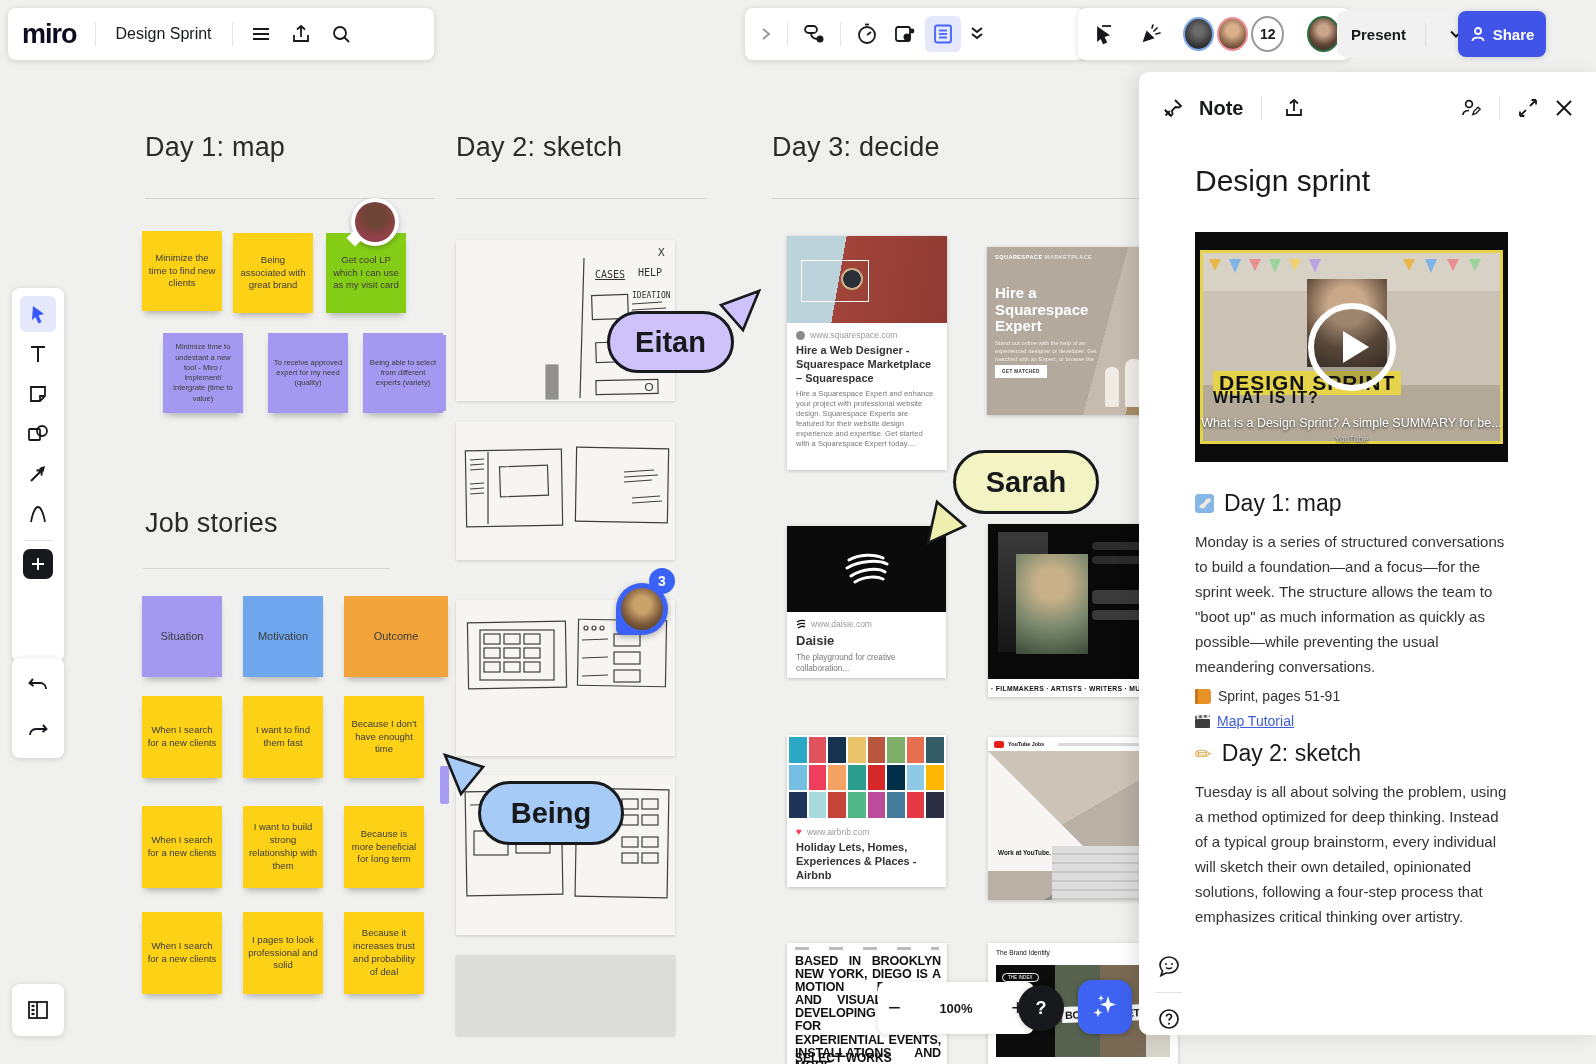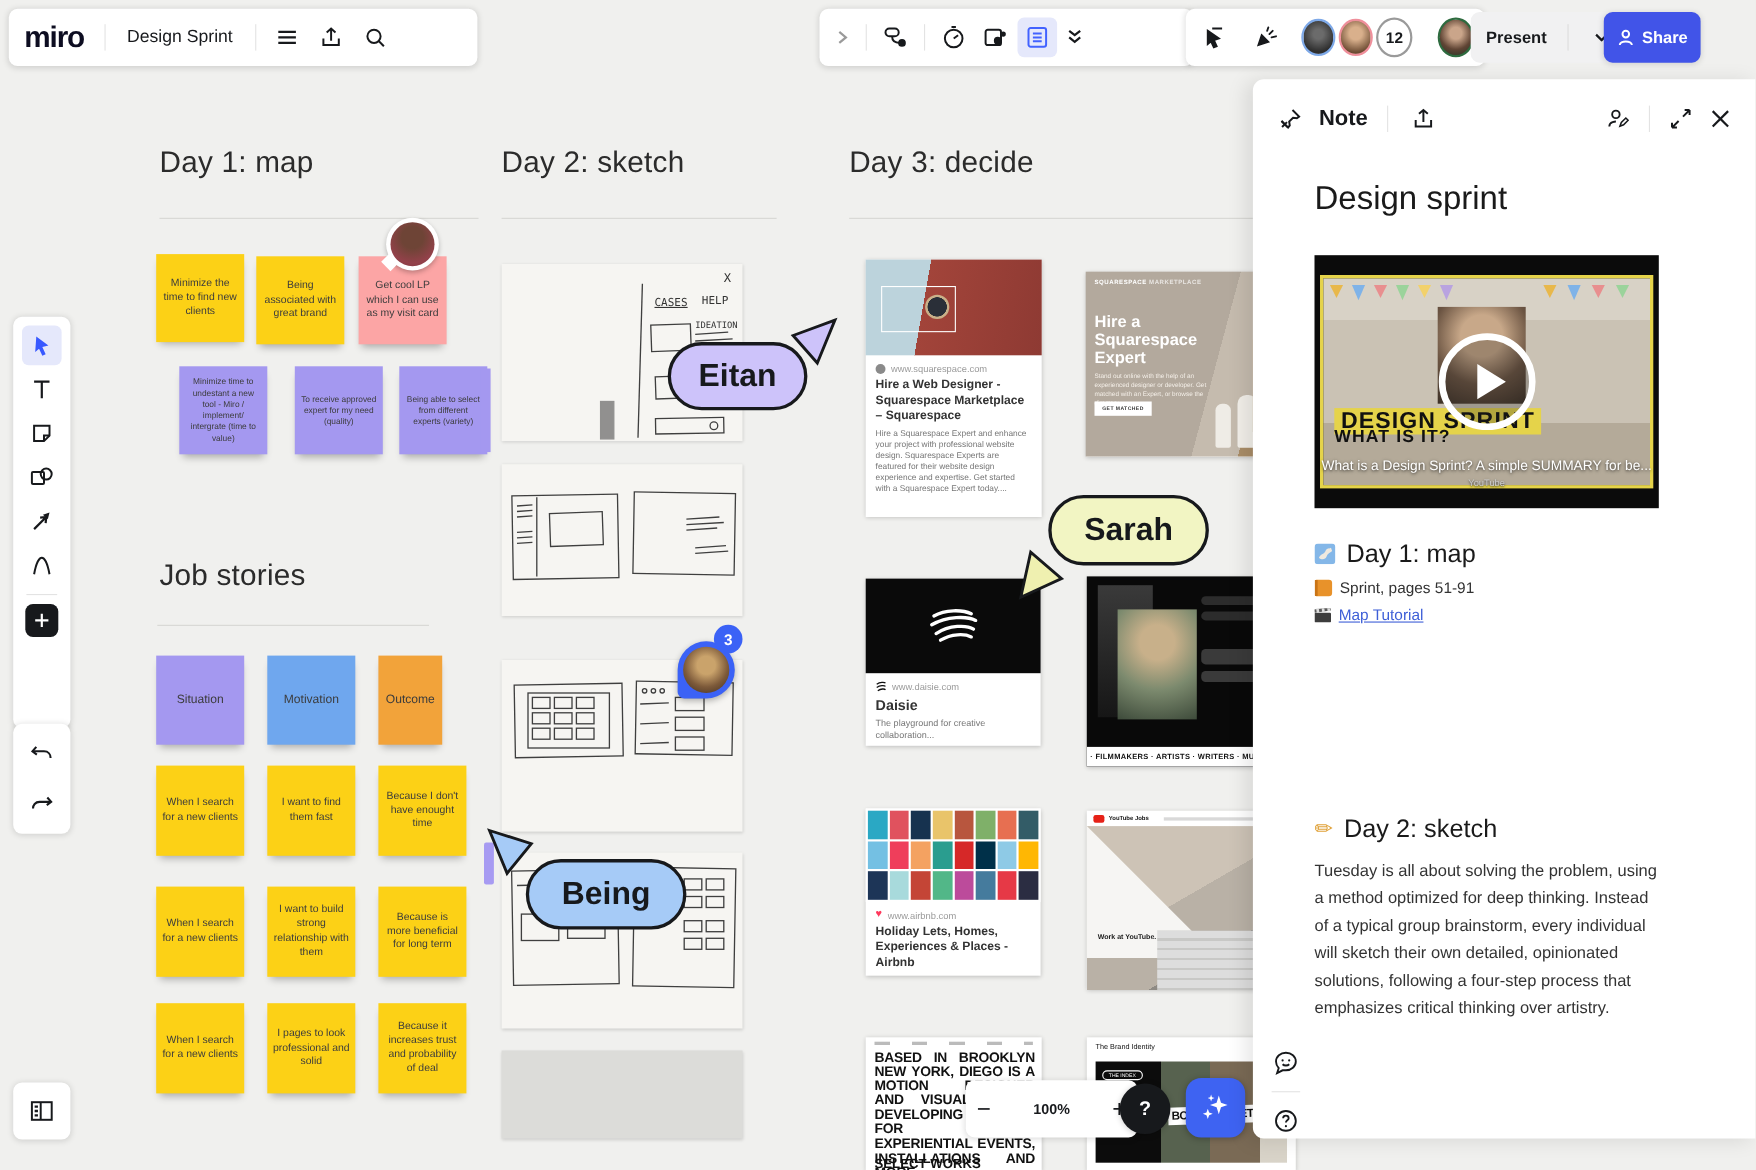--- a/index.html
+++ b/index.html
@@ -44,34 +44,34 @@
   <div class="fline" style="left:145px;top:198px;width:290px"></div>
   <div class="ttl" style="left:456px;top:132px">Day 2: sketch</div>
   <div class="fline" style="left:456px;top:198px;width:250px"></div>
   <div class="ttl" style="left:772px;top:132px">Day 3: decide</div>
   <div class="fline" style="left:772px;top:198px;width:367px"></div>
   <div class="ttl" style="left:145px;top:508px">Job stories</div>
   <div class="fline" style="left:143px;top:568px;width:247px"></div>
 
   <div class="note" style="left:142px;top:231px;width:80px;height:80px;background:#fcd116">Minimize the time to find new clients</div>
   <div class="note" style="left:233px;top:233px;width:80px;height:80px;background:#fcd116">Being associated with great brand</div>
-  <div class="note" style="left:326px;top:233px;width:80px;height:80px;background:#fca5a5">Get cool LP which I can use as my visit card</div>
+  <div class="note" style="left:326px;top:233px;width:80px;height:80px;background:#84cc16">Get cool LP which I can use as my visit card</div>
 
   <div class="abs" style="left:351px;top:198px;width:48px;height:48px;background:#fff;border-radius:50%;box-shadow:0 2px 5px rgba(0,0,0,.25);z-index:5">
     <div class="abs" style="left:-2px;bottom:2px;width:12px;height:12px;background:#fff;transform:rotate(45deg)"></div>
     <div class="avatar abs" style="left:4px;top:4px;width:40px;height:40px;background:radial-gradient(circle at 50% 35%,#6e4436 30%,#93414a 70%,#7e3742)"></div>
   </div>
 
   <div class="note" style="left:163px;top:333px;width:80px;height:80px;background:#a498f0;font-size:7.6px">Minimize time to undestant a new tool - Miro / implement/ intergrate (time to value)</div>
   <div class="note" style="left:268px;top:333px;width:80px;height:80px;background:#a498f0;font-size:7.6px">To receive approved expert for my need (quality)</div>
   <div class="note" style="left:363px;top:333px;width:80px;height:80px;background:#a498f0;font-size:7.6px">Being able to select from different experts (variety)</div>
 
   <div class="note" style="left:142px;top:596px;width:80px;height:81px;background:#a498f0;font-size:11px">Situation</div>
   <div class="note" style="left:243px;top:596px;width:80px;height:81px;background:#6fa7ee;font-size:11px">Motivation</div>
-  <div class="note" style="left:344px;top:596px;width:58px;height:81px;background:#f2a33a;font-size:11px">Outcome</div>
+  <div class="note" style="left:344px;top:596px;width:104px;height:81px;background:#f2a33a;font-size:11px">Outcome</div>
 
   <div class="note" style="left:142px;top:696px;width:80px;height:82px;background:#fcd116">When I search for a new clients</div>
   <div class="note" style="left:243px;top:696px;width:80px;height:82px;background:#fcd116">I want to find them fast</div>
   <div class="note" style="left:344px;top:696px;width:80px;height:82px;background:#fcd116">Because I don't have enought time</div>
   <div class="note" style="left:142px;top:806px;width:80px;height:82px;background:#fcd116">When I search for a new clients</div>
   <div class="note" style="left:243px;top:806px;width:80px;height:82px;background:#fcd116">I want to build strong relationship with them</div>
   <div class="note" style="left:344px;top:806px;width:80px;height:82px;background:#fcd116">Because is more beneficial for long term</div>
   <div class="note" style="left:142px;top:912px;width:80px;height:82px;background:#fcd116">When I search for a new clients</div>
   <div class="note" style="left:243px;top:912px;width:80px;height:82px;background:#fcd116">I pages to look professional and solid</div>
   <div class="note" style="left:344px;top:912px;width:80px;height:82px;background:#fcd116">Because it increases trust and probability of deal</div>
@@ -574,20 +574,21 @@
     </div>
 
     <div class="abs" style="left:56px;top:418px;width:316px">
       <div class="phead">
         <svg width="19" height="19">
             <rect x="0" y="0" width="19" height="19" rx="3.5" fill="#84b7e8"></rect>
             <path d="M4 13 C6 9 9 10 10 7 C11 4 14 5 15 4 L16 7 C14 9 12 9 11 12 C10 15 6 15 4 13 Z" fill="#efe9df"></path>
           </svg>
         <span>Day 1: map</span>
       </div>
+      <p class="ptext" style="margin-top:12px">Monday is a series of structured conversations to build a foundation—and a focus—for the sprint week. The structure allows the team to "boot up" as much information as quickly as possible—while preventing the usual meandering conversations.</p>
       <div class="refrow">
         <span style="width:13px;height:15px;background:#e8922a;border-left:3px solid #c97416;border-radius:1px 3px 3px 1px;display:inline-block"></span>
         <span>Sprint, pages 51-91</span>
       </div>
       <div class="refrow">
         <svg width="15" height="13">
             <rect x="0" y="4" width="15" height="9" rx="1" fill="#3d3d3d"></rect>
             <polygon points="0,4 15,4 15,1 0,1" fill="#5a5a5a" transform="rotate(-8 0 4)"></polygon>
             <rect x="2" y="0.5" width="2.4" height="4" fill="#ddd" transform="rotate(-8 0 4)"></rect>
             <rect x="7" y="0.5" width="2.4" height="4" fill="#ddd" transform="rotate(-8 0 4)"></rect>

